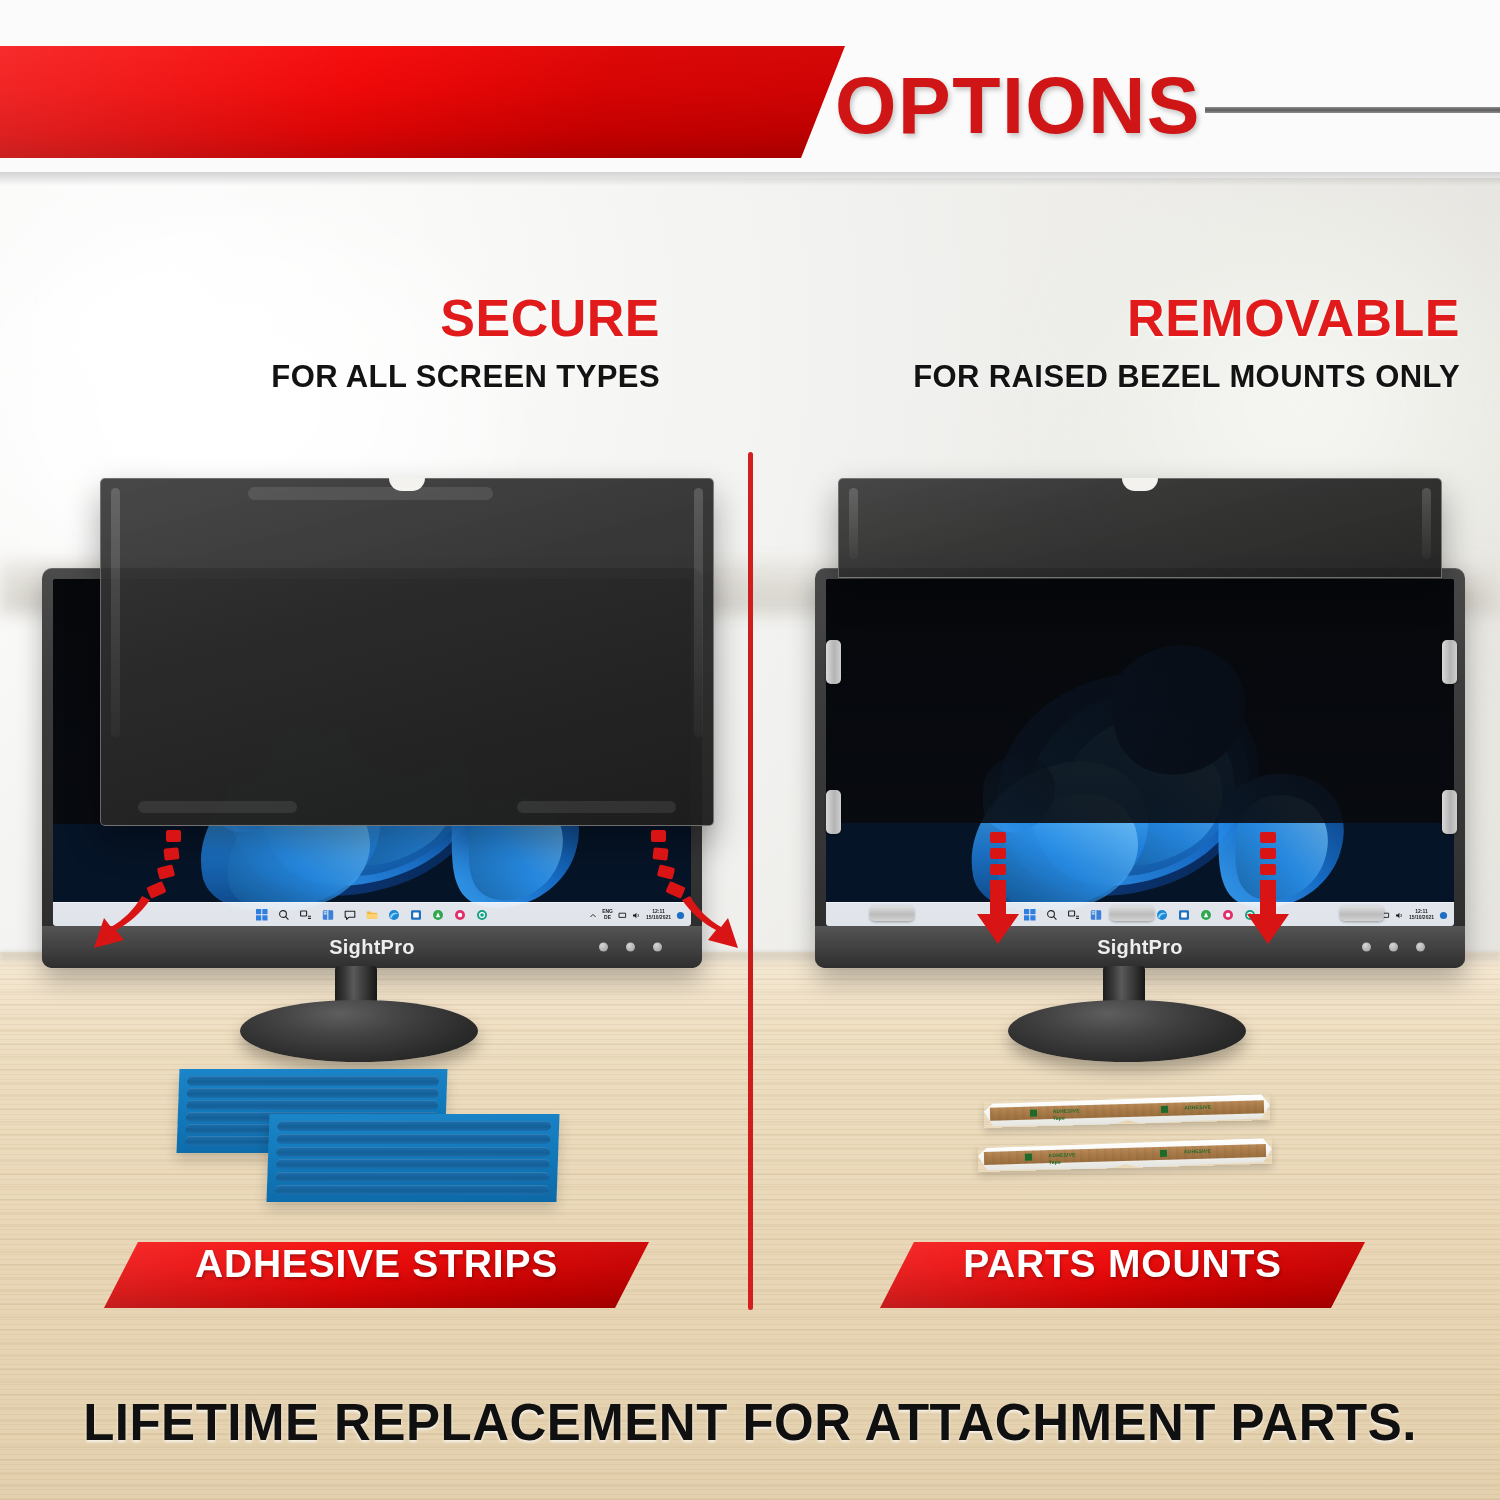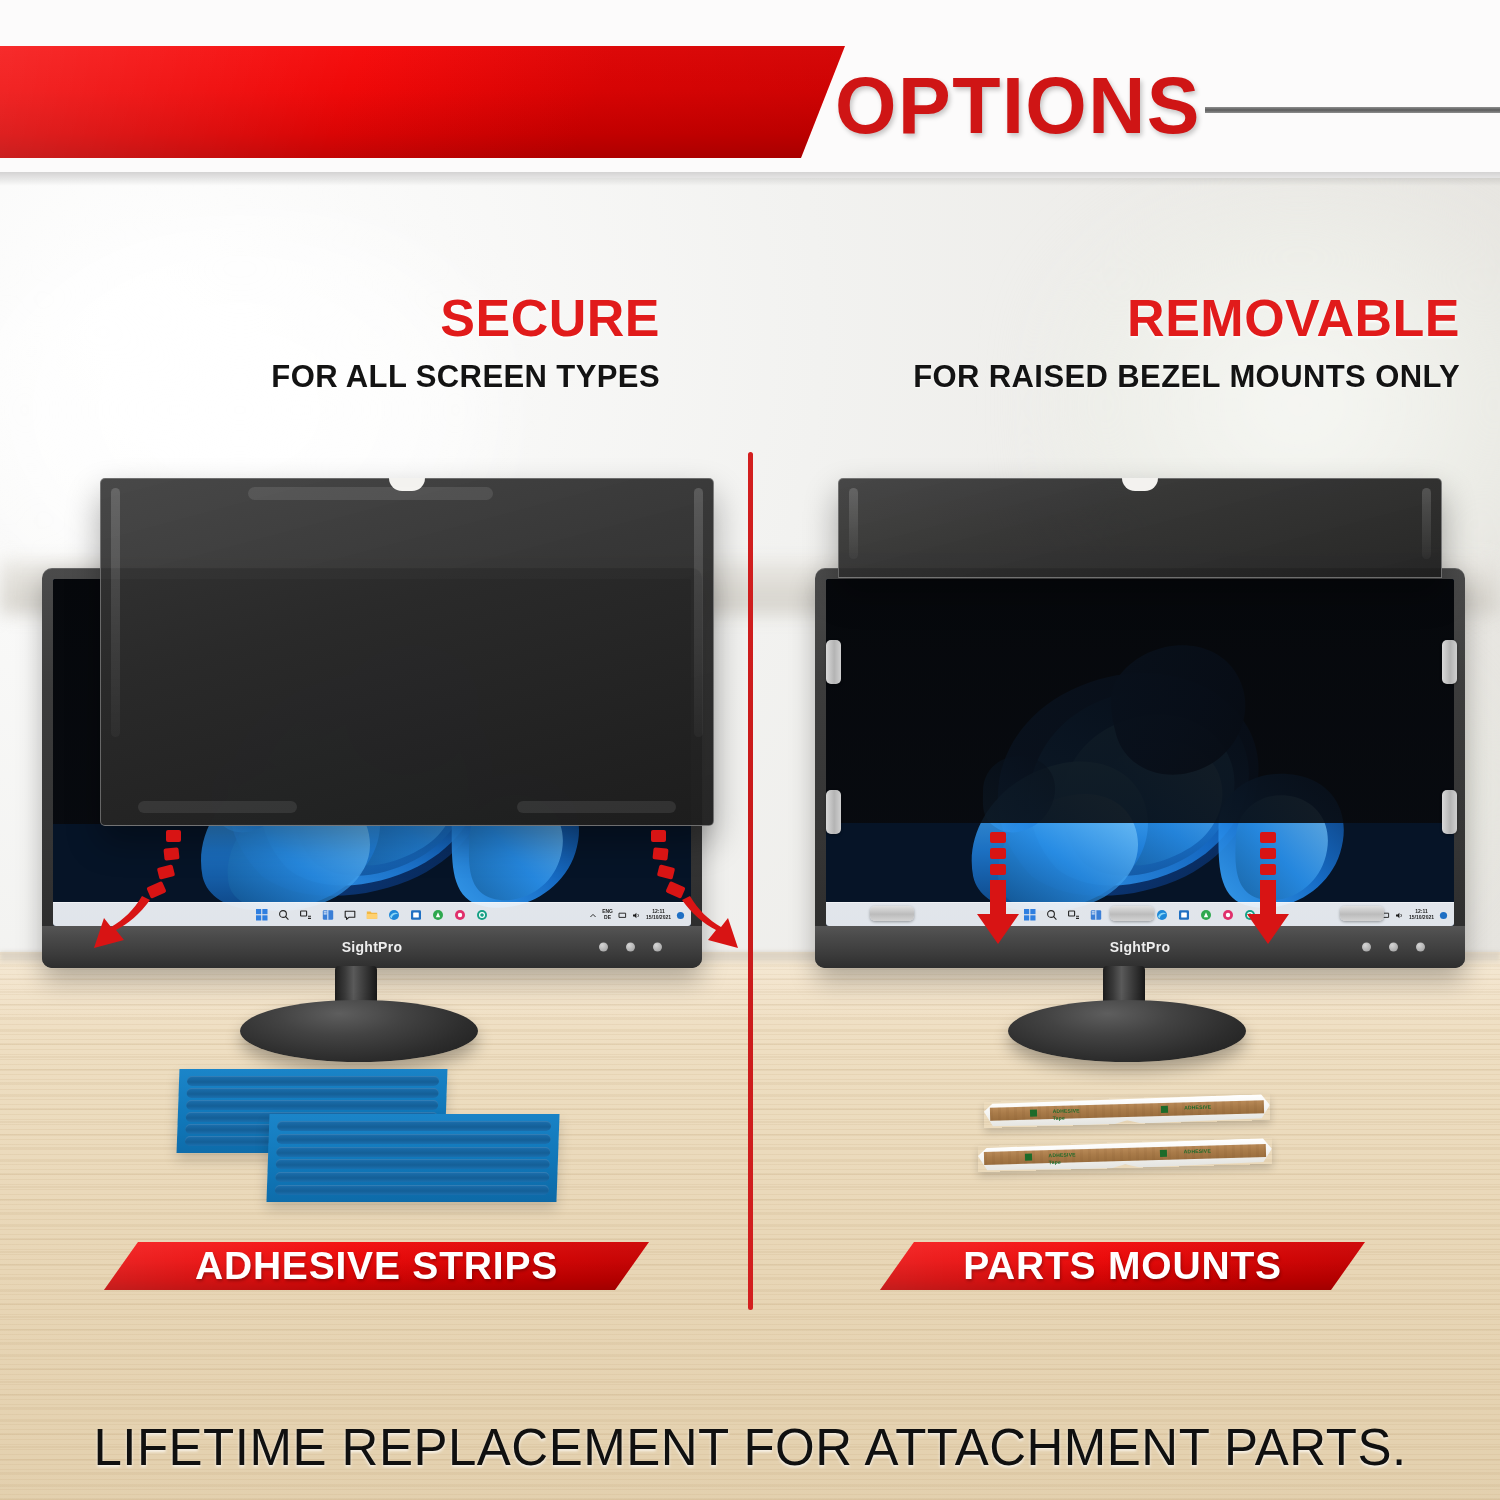--- a/index.html
+++ b/index.html
@@ -130,21 +130,21 @@
   .mon-screen {
     position:relative; width:100%; height:100%;
     background:#04060b; overflow:hidden; border-radius:3px;
   }
   .mon-chin {
     position:absolute; left:0; bottom:0; width:100%; height:42px;
     background:linear-gradient(180deg,#555555 0%,#4a4a4a 26%,#3b3b3b 68%,#2e2e2e 100%);
     border-radius:0 0 10px 10px;
     display:flex; align-items:center; justify-content:center;
   }
-  .mon-brand { font-size:14px; font-weight:bold; color:#eeeeee; letter-spacing:0.3px; }
+  .mon-brand { font-size:20px; font-weight:bold; color:#eeeeee; letter-spacing:0.3px; }
   .mon-dots { position:absolute; right:40px; top:50%; transform:translateY(-50%); display:flex; gap:18px; }
   .mon-dot { width:9px; height:9px; border-radius:50%;
              background:radial-gradient(circle at 35% 30%,#d6d6d6,#9a9a9a); }
 
   
   .stand-neck {
     position:absolute; border-radius:4px;
     background:linear-gradient(90deg,#1d1d1d 0%,#3a3a3a 24%,#5a5a5a 44%,#3d3d3d 68%,#171717 100%);
   }
   .stand-base {
@@ -261,44 +261,43 @@
     position:absolute; left:2%; top:22%; width:96%; height:52%;
     background:
       repeating-linear-gradient(92deg, rgba(120,78,40,0.10) 0 3px, rgba(255,255,255,0) 3px 8px),
       linear-gradient(180deg,#b98a58 0%,#a97b49 45%,#9a6e3e 100%);
   }
   .mount-lbl { position:absolute; font-size:5px; color:#1d6b2a; font-weight:bold; letter-spacing:0.2px; }
   .mount-sq  { position:absolute; width:7px; height:7px; background:#1d6b2a; }
 
   
   .banner {
-    position:absolute; height:48px;
+    position:absolute; height:66px;
     background:linear-gradient(180deg,#f40f0f 0%,#e90707 38%,#d00000 78%,#bb0000 100%);
     clip-path:polygon(34px 0, 100% 0, calc(100% - 34px) 100%, 0 100%);
     box-shadow:0 6px 11px rgba(0,0,0,0.25);
-    display:flex; align-items:center; justify-content:center;
+    display:flex; align-items:flex-start; justify-content:center;
   }
   .banner::after{
     content:""; position:absolute; inset:0;
     background:linear-gradient(105deg, rgba(255,255,255,0.12) 0%, rgba(255,255,255,0.02) 45%, rgba(0,0,0,0.10) 78%, rgba(0,0,0,0.16) 100%);
     clip-path:polygon(34px 0, 100% 0, calc(100% - 34px) 100%, 0 100%);
   }
   .banner-txt {
     position:relative; z-index:2;
     font-size:39px; font-weight:bold; color:#ffffff; letter-spacing:0.8px; white-space:nowrap;
     text-shadow:1px 2px 3px rgba(0,0,0,0.28);
   }
   .banner-left  { left:104px; top:1242px; width:545px; }
   .banner-right { left:880px; top:1242px; width:485px; }
 
   .footline {
     position:absolute; left:0; top:1393px; width:1500px; text-align:center;
-    font-size:51px; font-weight:normal; color:#101010; letter-spacing:0.5px; white-space:nowrap;
+    font-size:51px; font-weight:bold; color:#101010; letter-spacing:0.5px; white-space:nowrap;
     text-shadow:0 2px 3px rgba(255,255,255,0.75);
-    margin-top:25px;
   }
 </style>
 </head>
 <body>
 
 <div class="stage">
 
   <div class="bg-wall"></div>
   <div class="bg-blur1"></div>
   <div class="bg-blur2"></div>

